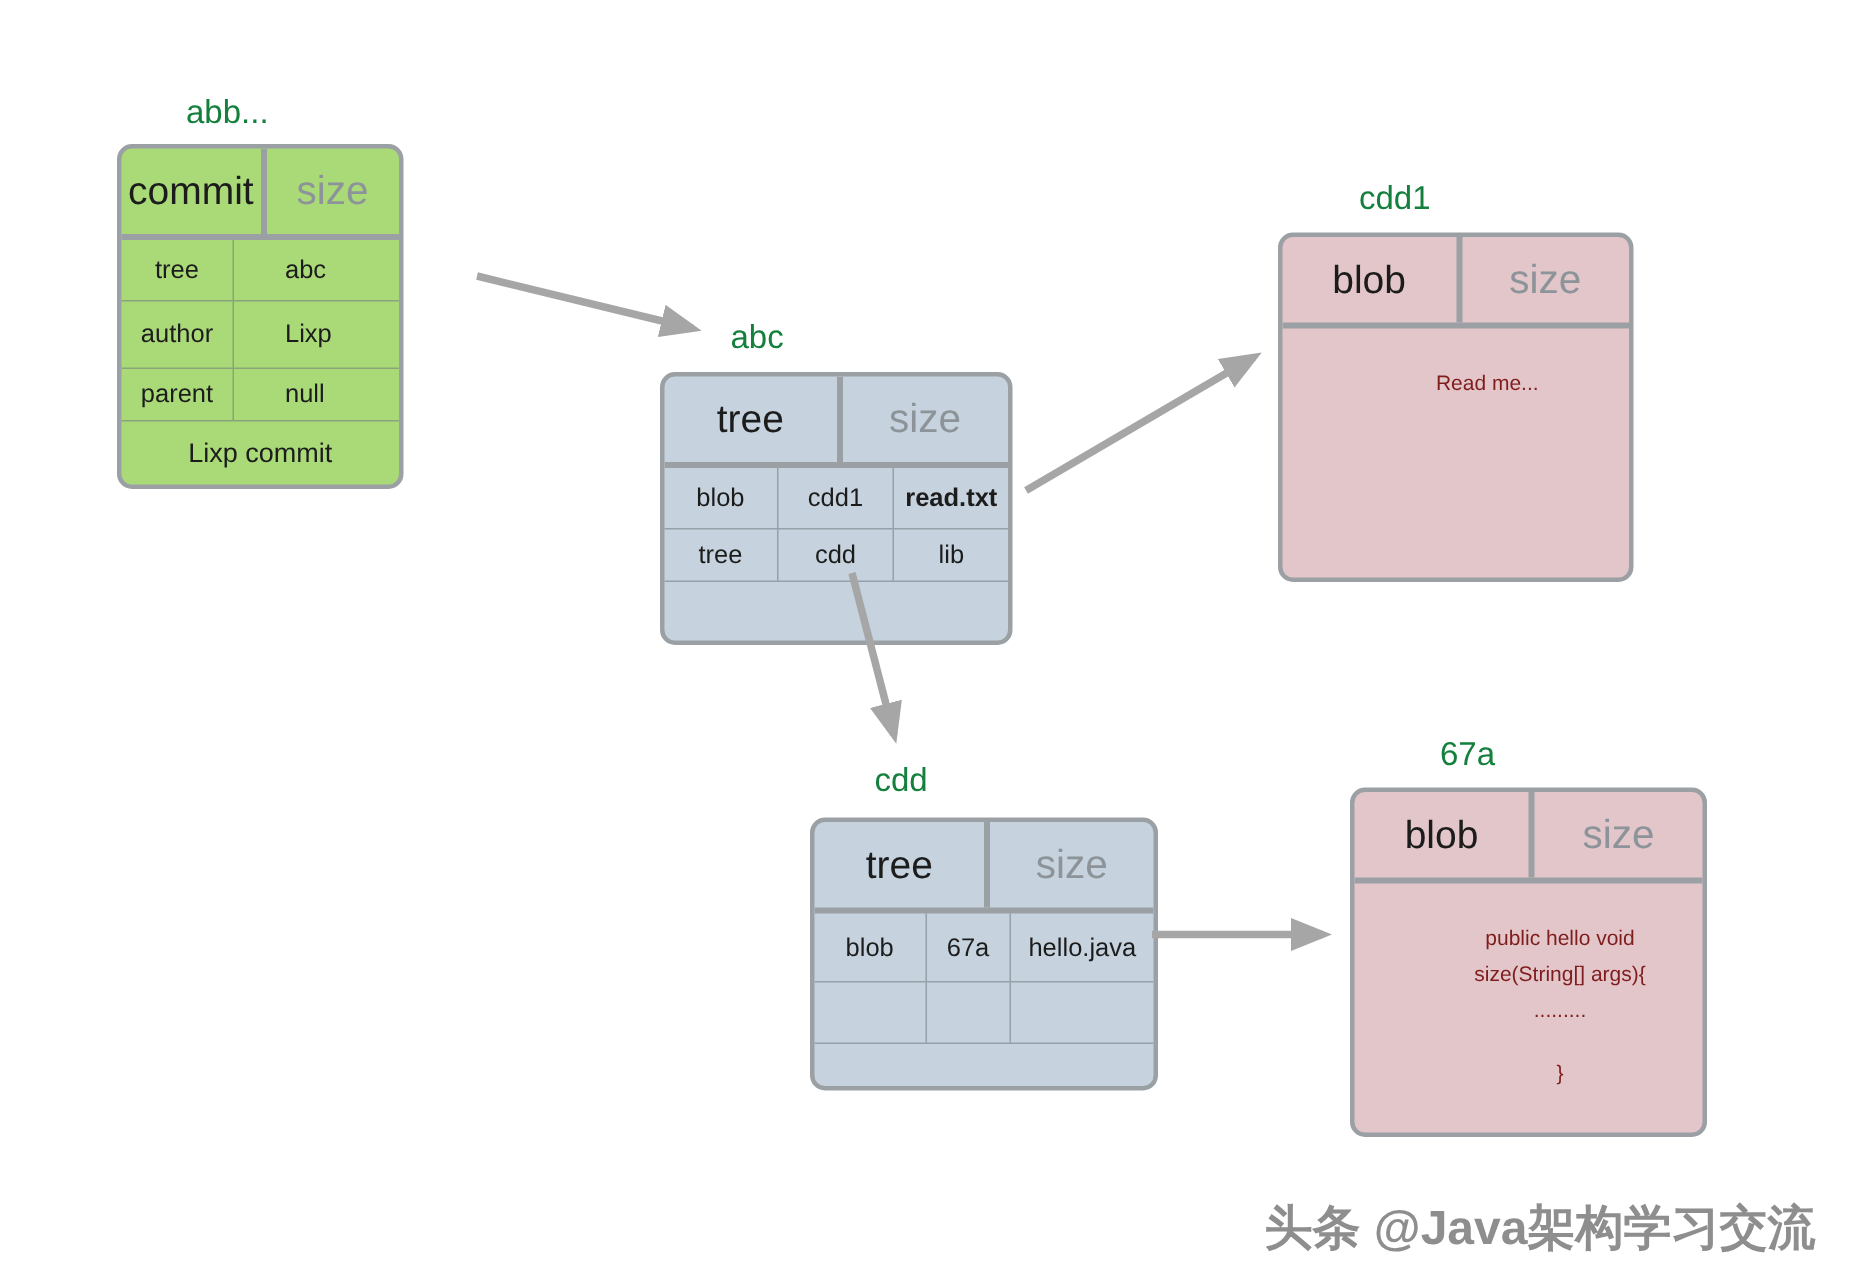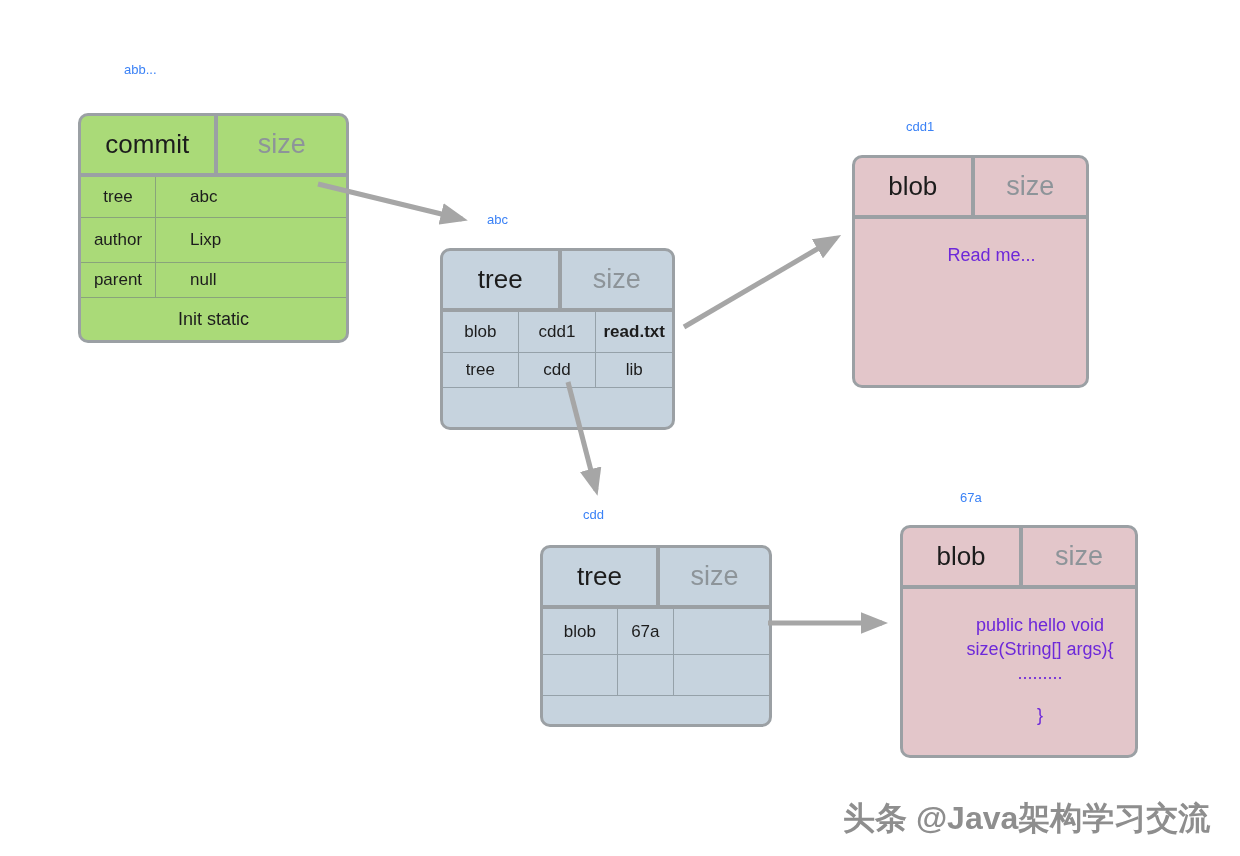--- a/index.html
+++ b/index.html
@@ -37,62 +37,62 @@
   .trow { display:flex; border-bottom:1px solid rgba(110,120,125,.55); flex:0 0 auto; }
   .tc {
     display:flex; align-items:center; justify-content:center; font-size:17px; color:#1c1c1c;
     border-right:1px solid rgba(110,120,125,.55); box-sizing:border-box;
   }
   .tc.last { border-right:none; }
   .tfooter { flex:1; }
 
   .bbody {
     flex:1; display:flex; flex-direction:column; align-items:center;
-    padding-top:24px; font-size:18px; color:#6d28d9; line-height:24px;padding-left:42px;
+    padding-top:24px; font-size:14px; color:#7f1d1d; line-height:24px;padding-left:42px;
   }
   .bbody .gap { margin-top:18px; }
 
-  .boxlabel { position:absolute; font-size:13px; color:#3b82f6; white-space:nowrap; }
+  .boxlabel { position:absolute; font-size:22px; color:#15803d; white-space:nowrap; }
 
   #arrow-layer { position:absolute; left:0; top:0; width:1240px; height:856px; pointer-events:none; }
 
   .watermark {
     position:absolute; left:843px; top:797px; font-size:32px; font-weight:bold;
     color:#8e8e8e; text-shadow:2px 2px 0 #ffffff; white-space:nowrap;
   }
 </style>
 </head>
 <body>
 
 <div id="canvas">
 
   <div class="boxlabel" style="left:124px; top:62px;">abb...</div>
   <div class="boxlabel" style="left:487px; top:212px;">abc</div>
   <div class="boxlabel" style="left:906px; top:119px;">cdd1</div>
   <div class="boxlabel" style="left:583px; top:507px;">cdd</div>
   <div class="boxlabel" style="left:960px; top:490px;">67a</div>
 
-  <div class="gitbox green" style="left:78px; top:113px; width:271px; height:230px;">
+  <div class="gitbox green" style="left:78px; top:96px; width:191px; height:230px;">
     <div class="hdr">
       <div class="hname">commit</div>
       <div class="hsize">size</div>
     </div>
     <div class="kvrow" style="height:40px;">
       <div class="k">tree</div>
       <div class="v">abc</div>
     </div>
     <div class="kvrow" style="height:44px;">
       <div class="k">author</div>
       <div class="v">Lixp</div>
     </div>
     <div class="kvrow" style="height:34px;">
       <div class="k">parent</div>
       <div class="v">null</div>
     </div>
-    <div class="cfooter">Init static</div>
+    <div class="cfooter">Lixp commit</div>
   </div>
 
   <div class="gitbox blue" style="left:440px; top:248px; width:235px; height:182px;">
     <div class="hdr">
       <div class="hname">tree</div>
       <div class="hsize">size</div>
     </div>
     <div class="trow" style="height:40px;">
       <div class="tc" style="width:33%;">blob</div>
       <div class="tc" style="width:34%;">cdd1</div>
@@ -117,20 +117,21 @@
   </div>
 
   <div class="gitbox blue" style="left:540px; top:545px; width:232px; height:182px;">
     <div class="hdr">
       <div class="hname">tree</div>
       <div class="hsize">size</div>
     </div>
     <div class="trow" style="height:45px;">
       <div class="tc" style="width:33%;">blob</div>
       <div class="tc" style="width:25%;">67a</div>
+      <div class="tc last" style="flex:1;">hello.java</div>
     </div>
     <div class="trow" style="height:40px;">
       <div class="tc" style="width:33%;"></div>
       <div class="tc" style="width:25%;"></div>
       <div class="tc last" style="flex:1;"></div>
     </div>
     <div class="tfooter"></div>
   </div>
 
   <div class="gitbox pink" style="left:900px; top:525px; width:238px; height:233px;">

